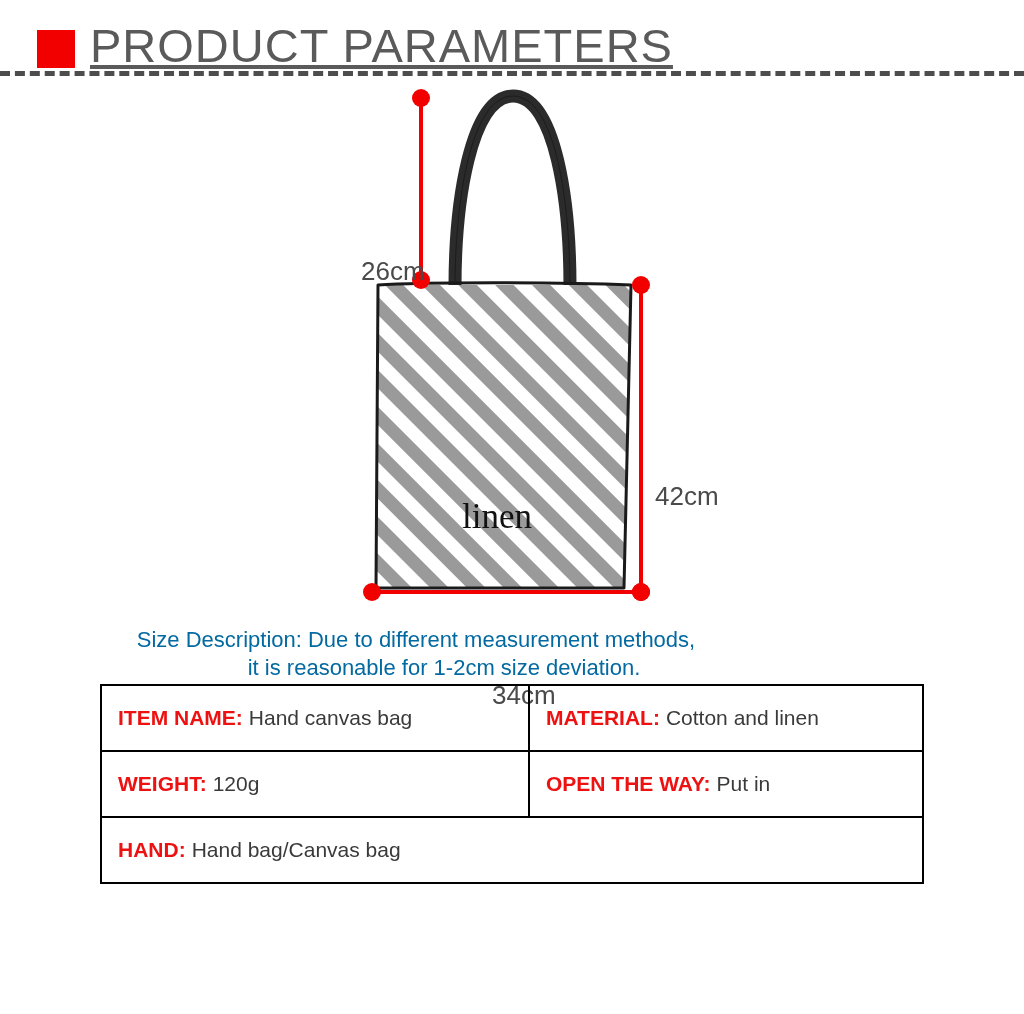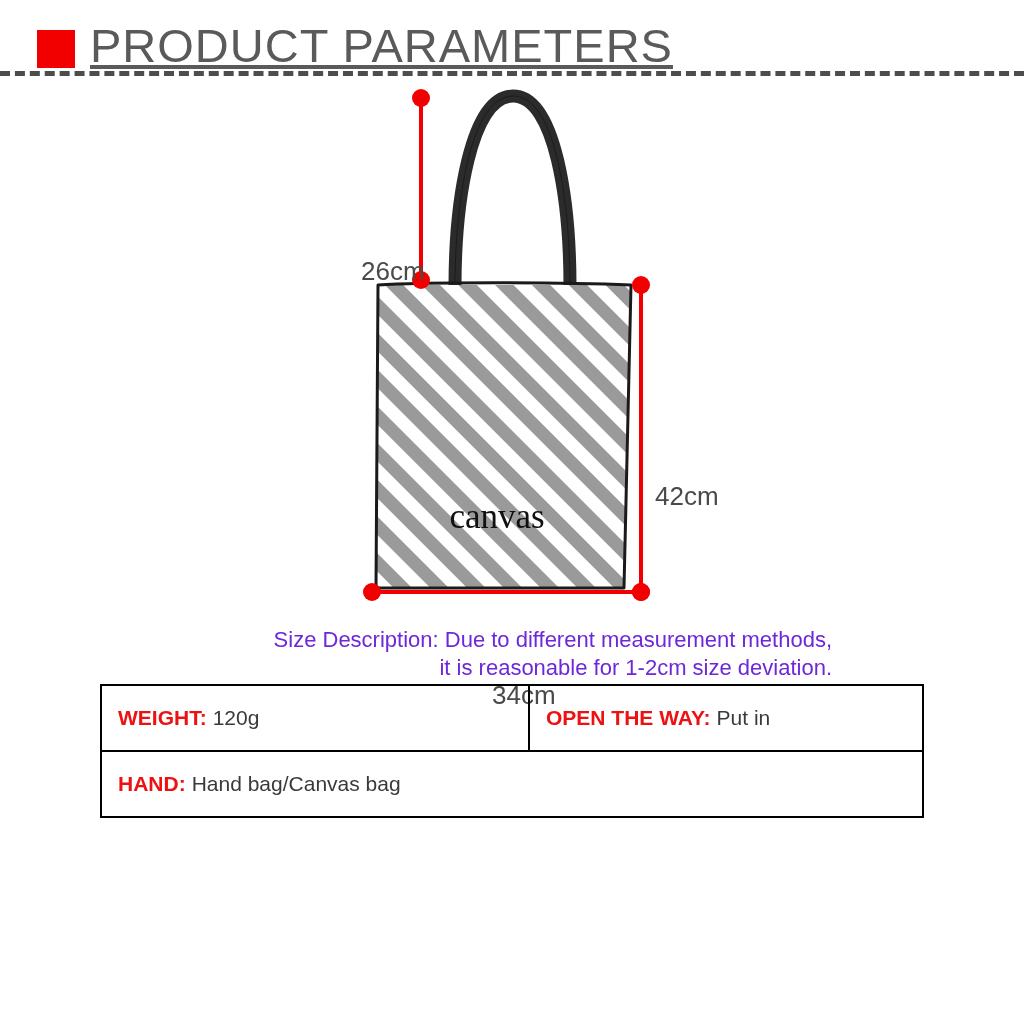--- a/index.html
+++ b/index.html
@@ -61,22 +61,22 @@
     pointer-events:none;
   }
   
   #bag-placeholder-text span{
     position:relative;left:-15px;
   }
 
   
   #size-desc{
     position:absolute;left:0;top:626px;width:832px;
-    text-align:right;
-    color:#6d28d9;
+    text-align:center;
+    color:#0369a1;
     font-size:22px;
     line-height:28px;
     font-family:"Liberation Sans",sans-serif;
   }
   #size-desc .l2{display:block;padding-left:40px;margin-left:16px;}
 
   
   #spec-table{
     position:absolute;left:100px;top:684px;
     width:824px;
@@ -150,35 +150,43 @@
     </g>
 
     <g>
       <line x1="372" y1="508" x2="641" y2="508" stroke="#f20000" stroke-width="4"></line>
       <circle cx="372" cy="508" r="9" fill="#f20000"></circle>
       <circle cx="641" cy="508" r="9" fill="#f20000"></circle>
     </g>
   </svg>
 
   <div id="bag-placeholder-text">
-    <span>canvas</span>
+    <span>linen</span>
   </div>
 
   <div class="dim-label" id="label-handle">26cm</div>
   <div class="dim-label" id="label-height">42cm</div>
   <div class="dim-label" id="label-width">34cm</div>
 </div>
 
 <div id="size-desc">
   <span class="l1">Size Description: Due to different measurement methods,</span>
   <span class="l2">it is reasonable for 1-2cm size deviation.</span>
 </div>
 
 <table id="spec-table">
   <tbody>
+    <tr>
+      <td class="col-left">
+        <span class="spec-key">ITEM NAME:</span><span class="spec-val">Hand canvas bag</span>
+      </td>
+      <td>
+        <span class="spec-key">MATERIAL:</span><span class="spec-val">Cotton and linen</span>
+      </td>
+    </tr>
     <tr>
       <td class="col-left">
         <span class="spec-key">WEIGHT:</span><span class="spec-val">120g</span>
       </td>
       <td>
         <span class="spec-key">OPEN THE WAY:</span><span class="spec-val">Put in</span>
       </td>
     </tr>
     <tr>
       <td class="col-left" colspan="2">

